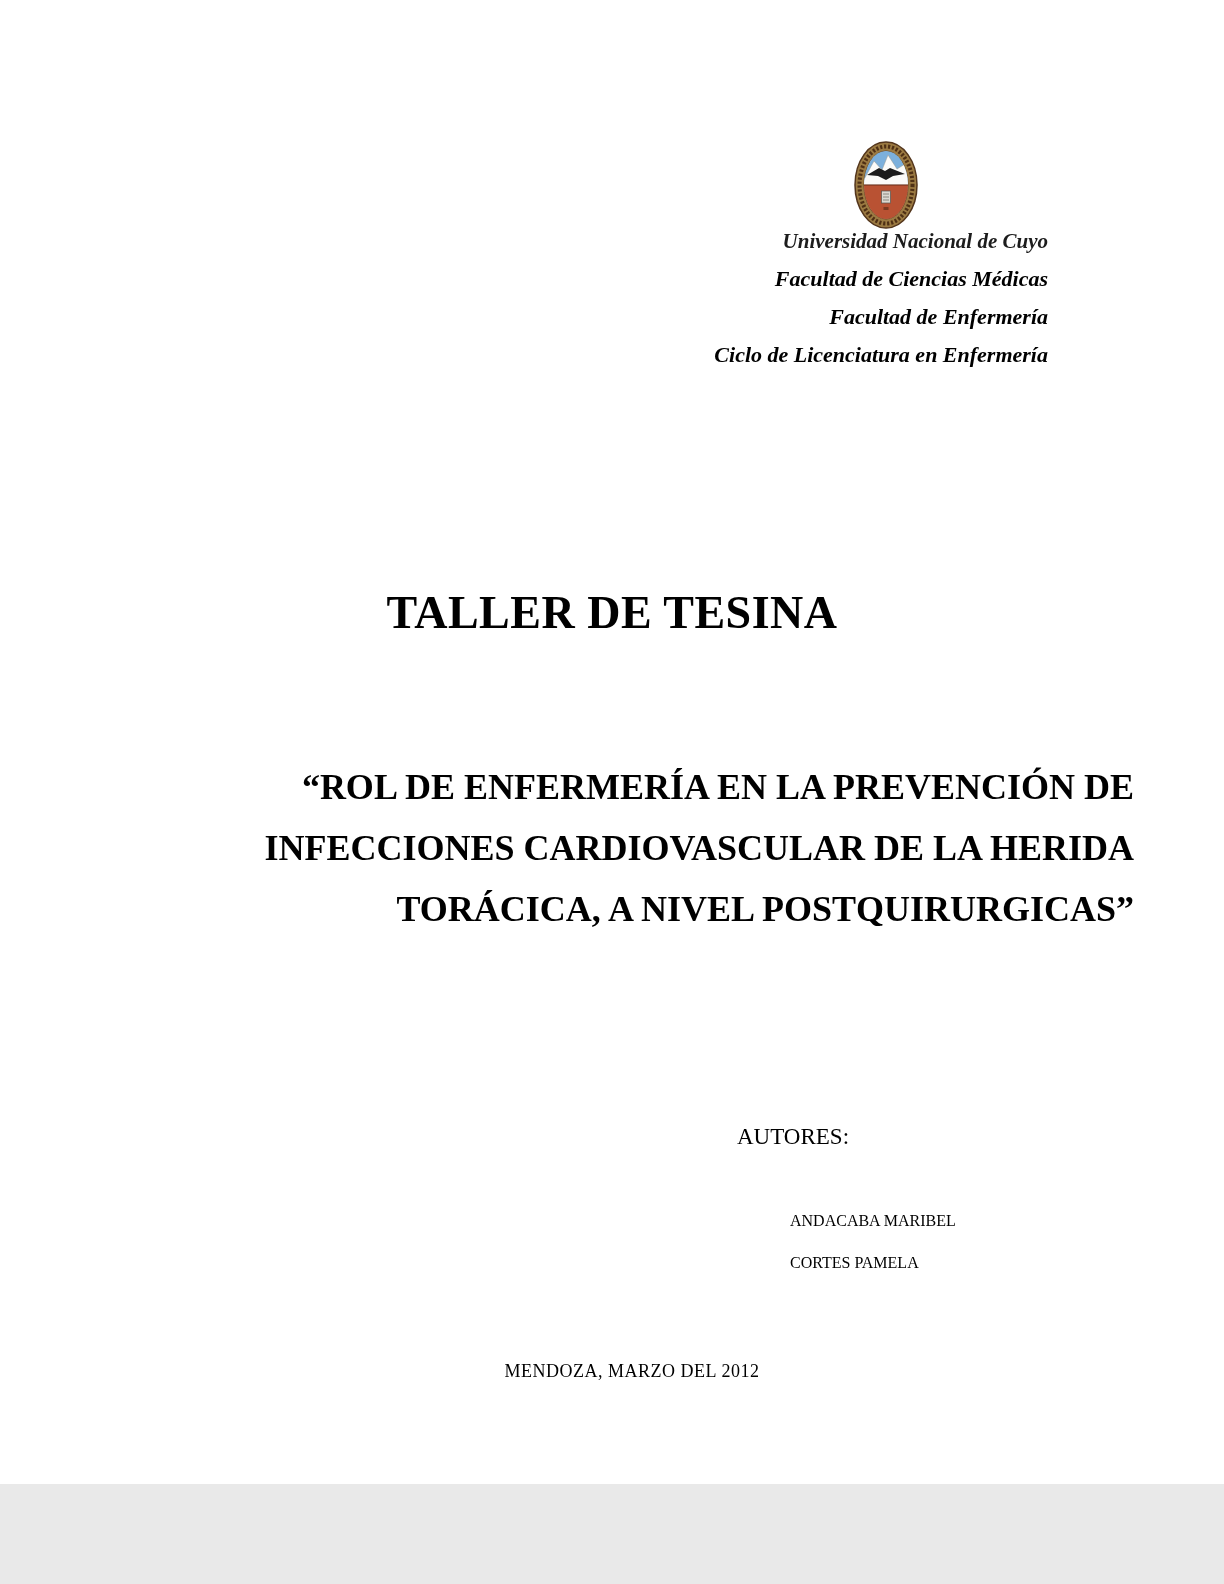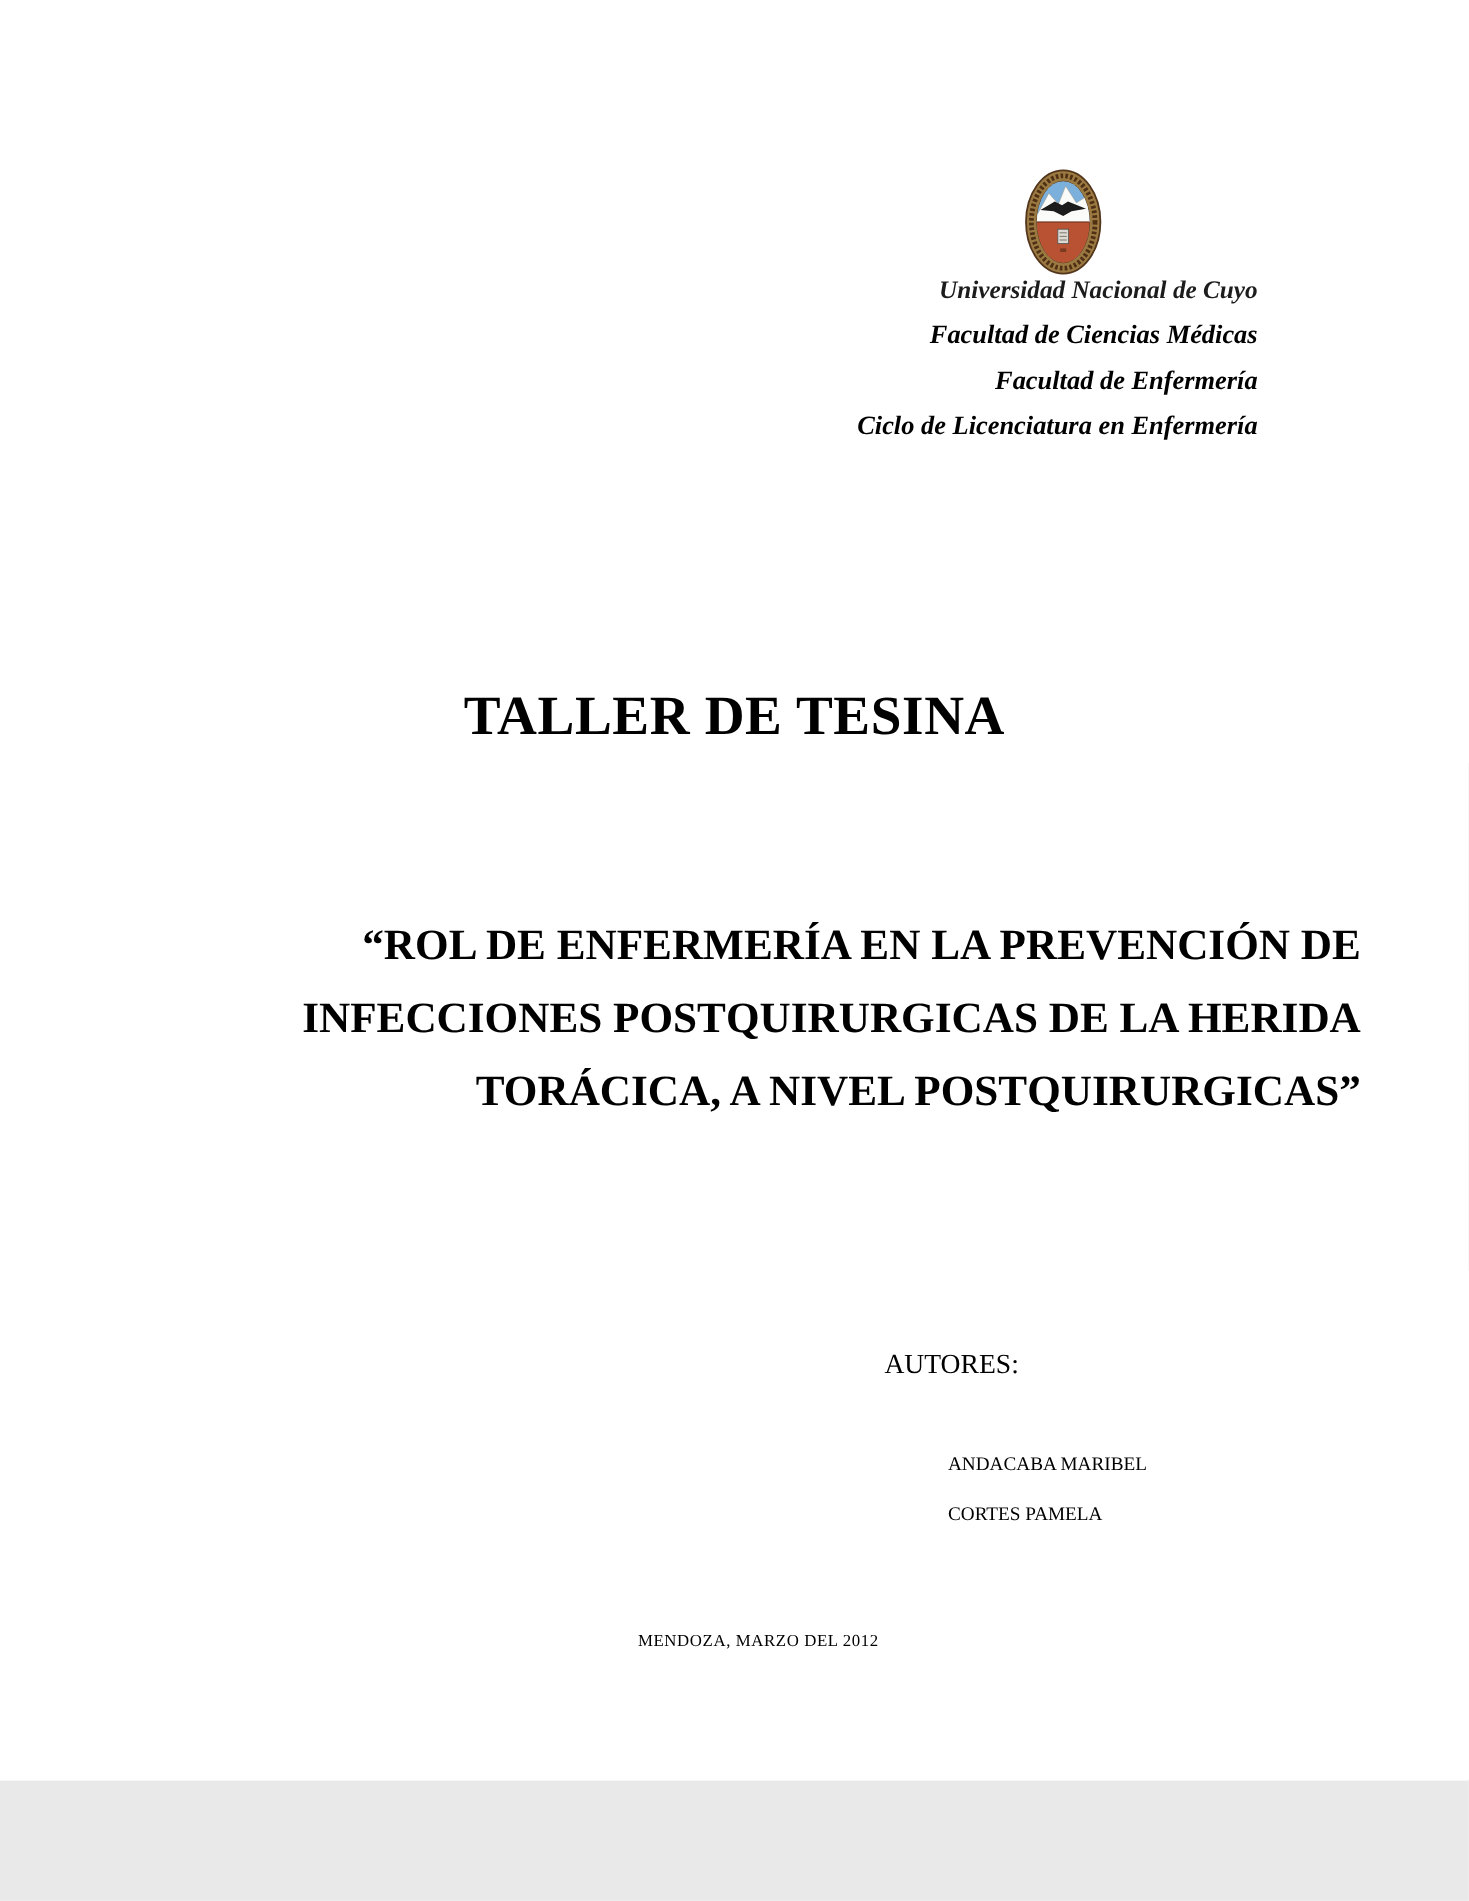--- a/index.html
+++ b/index.html
@@ -44,21 +44,21 @@
     font-size: 21px;
     color: #1c1c1c;
   }
 
   
   .main-title {
     position: absolute;
     top: 574px;
     left: 0;
     right: 0;
-    margin: 0;
+    margin: 16px;
     text-align: center;
     font-size: 46px;
     font-weight: bold;
     line-height: 1;
     letter-spacing: 0.5px;
     white-space: nowrap;
   }
 
   
   .thesis-title {
@@ -91,21 +91,21 @@
     white-space: nowrap;
   }
 
   
   .place-date {
     position: absolute;
     top: 1362px;
     left: 0;
     right: 0;
     text-align: center;
-    font-size: 14px;
+    font-size: 18px;
     line-height: 1;
     letter-spacing: 0.5px;
     white-space: nowrap;
     padding-left: 40px;
   }
 </style>
 </head>
 <body>
 
 <div class="page">
@@ -147,21 +147,21 @@
     <div class="uni-line">Universidad Nacional de Cuyo</div>
     <div>Facultad de Ciencias Médicas</div>
     <div>Facultad de Enfermería</div>
     <div>Ciclo de Licenciatura en Enfermería</div>
   </div>
 
   <h1 class="main-title">TALLER DE TESINA</h1>
 
   <div class="thesis-title">
     <div>“ROL DE ENFERMERÍA EN LA PREVENCIÓN DE</div>
-    <div>INFECCIONES POSTQUIRURGICAS DE LA HERIDA</div>
+    <div>INFECCIONES CARDIOVASCULAR DE LA HERIDA</div>
     <div>TORÁCICA, A NIVEL POSTQUIRURGICAS”</div>
   </div>
 
   <div class="authors-label">AUTORES:</div>
 
   <div class="authors-list">
     <div>ANDACABA MARIBEL</div>
     <div>CORTES PAMELA</div>
   </div>
 

